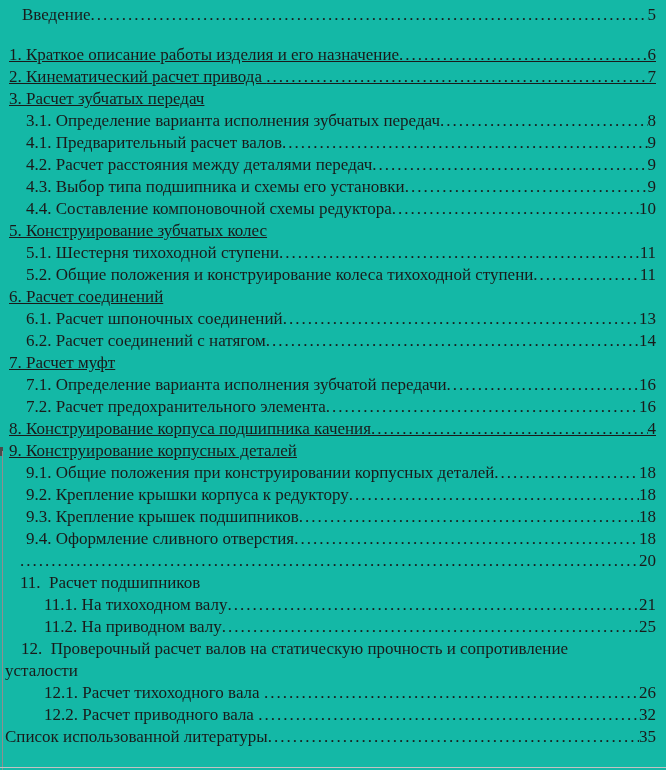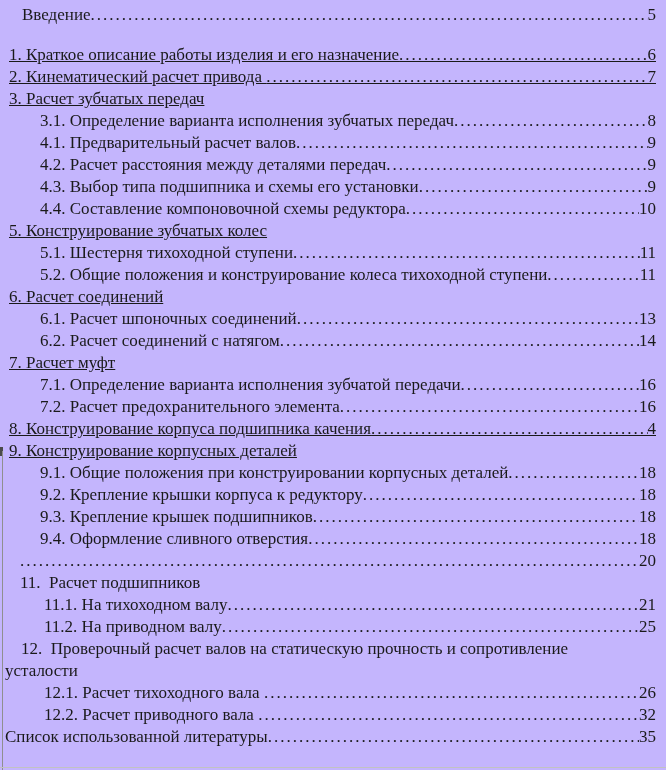--- a/index.html
+++ b/index.html
@@ -7,21 +7,21 @@
     padding: 0;
     background: #ffffff;
   }
   .page {
     position: relative;
     width: 666px;
     height: 770px;
     box-sizing: border-box;
     padding: 4px 10px 0 0;
     overflow: hidden;
-    background: #c4b5fd;
+    background: #14b8a6;
     font-family: "Liberation Serif", "DejaVu Serif", serif;
     font-size: 17px;
     line-height: 22px;
     color: #1a1a1a;
   }
   #toc-list { position: relative; }
   .row {
     display: flex;
     align-items: baseline;
     height: 22px;
@@ -32,21 +32,21 @@
     min-width: 0;
     overflow: hidden;
     white-space: nowrap;
     letter-spacing: 2px;
   }
   .pagenum { flex: 0 0 auto; }
 
   .lvl-intro    { padding-left: 22px; }
   .lvl-chapter  { padding-left: 9px; text-decoration: underline;  }
   .lvl-chapter2 { padding-left: 20px; }
-  .lvl-section  { padding-left: 40px; }
+  .lvl-section  { padding-left: 26px; }
   .lvl-section2 { padding-left: 44px; }
   .lvl-flush    { padding-left: 5px;  }
 
   .wrap-entry {
     display: block;
     height: 44px;
     padding-left: 5px;
     text-indent: 16px;
     max-width: 630px;
   }

